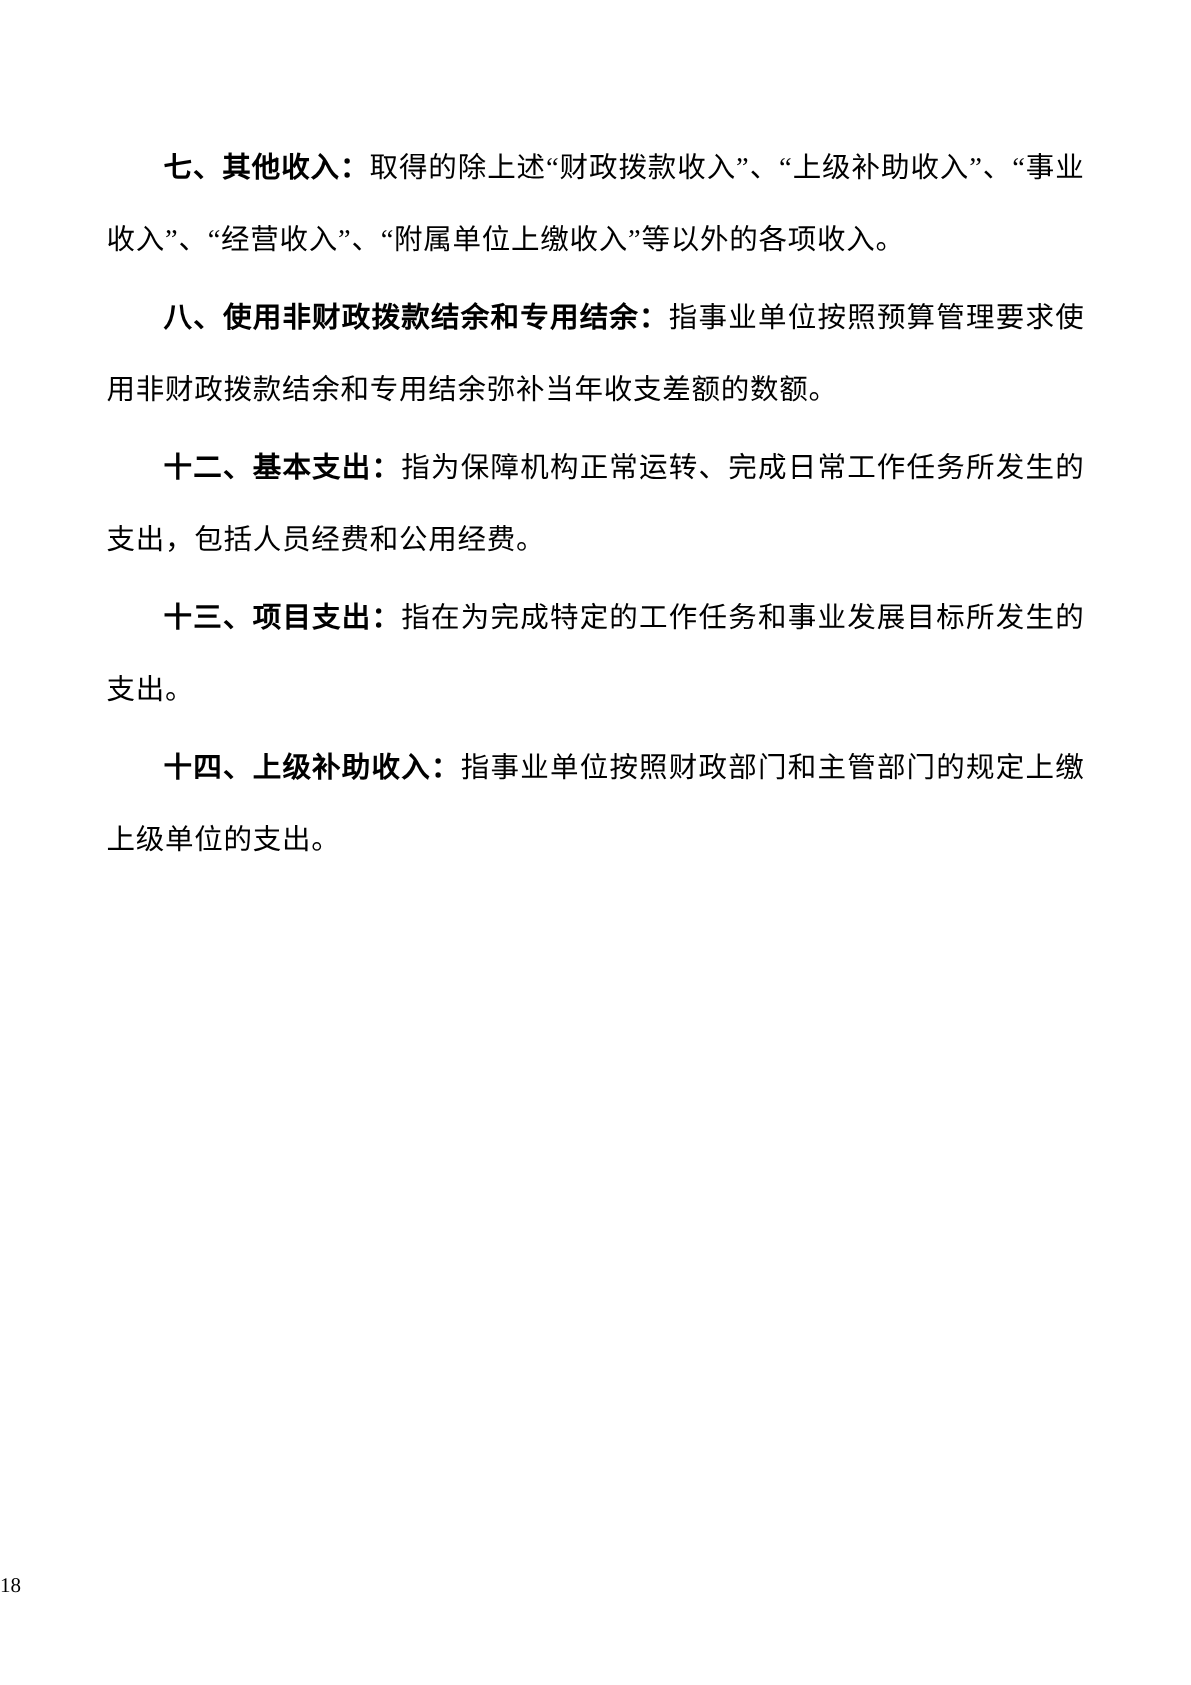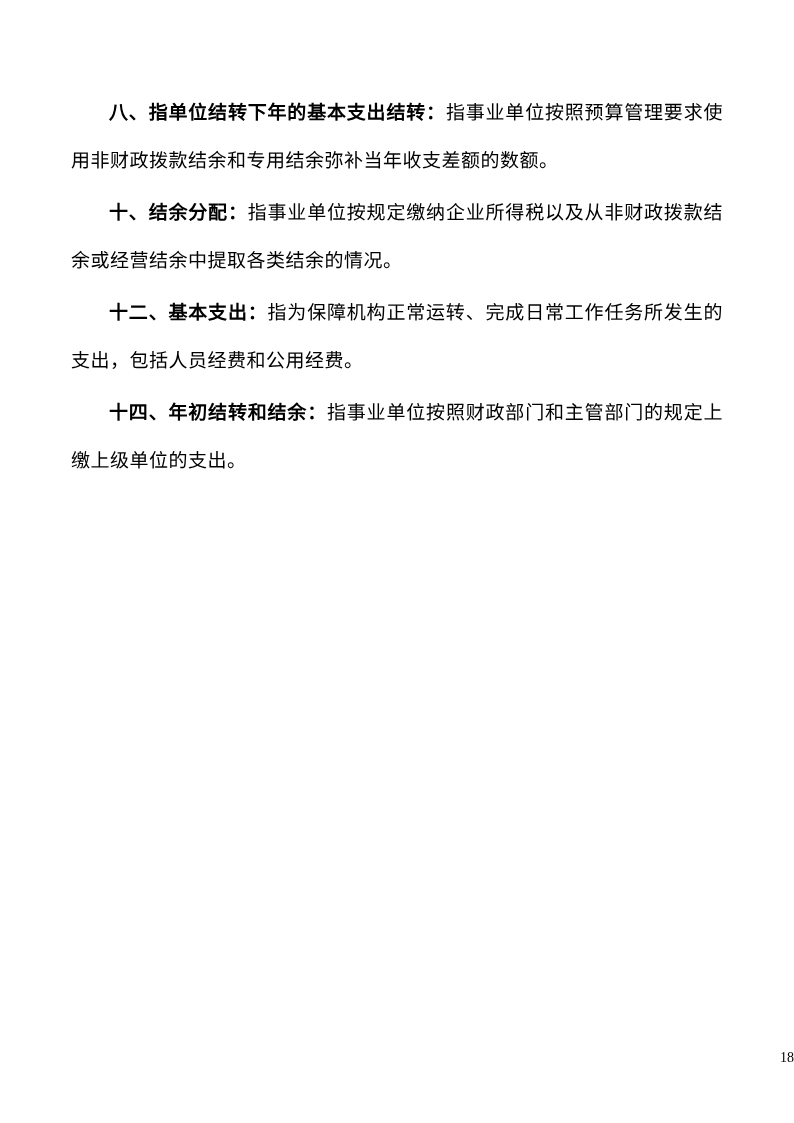--- a/index.html
+++ b/index.html
@@ -28,40 +28,41 @@
     word-break: break-all;
   }
   .term {
     font-weight: bold;
   }
   .page-number {
     position: absolute;
     left: 0;
     right: 0;
     bottom: 56px;
-    text-align: right;
+    text-align: left;
     font-size: 14px;
     line-height: 18px;
     font-family: "Liberation Serif", "DejaVu Serif", serif;
   }
 </style>
 </head>
 <body>
 
 <div class="page">
 
+  <p class="para"><span class="term">七、其他收入：</span><span>取得的除上述“财政拨款收入”、“上级补助收入”、“事业收入”、“经营收入”、“附属单位上缴收入”等以外的各项收入。</span></p>
 
-  <p class="para"><span class="term">八、指单位结转下年的基本支出结转：</span><span>指事业单位按照预算管理要求使用非财政拨款结余和专用结余弥补当年收支差额的数额。</span></p>
+  <p class="para"><span class="term">八、使用非财政拨款结余和专用结余：</span><span>指事业单位按照预算管理要求使用非财政拨款结余和专用结余弥补当年收支差额的数额。</span></p>
 
 
-  <p class="para"><span class="term">十、结余分配：</span><span>指事业单位按规定缴纳企业所得税以及从非财政拨款结余或经营结余中提取各类结余的情况。</span></p>
 
 
   <p class="para"><span class="term">十二、基本支出：</span><span>指为保障机构正常运转、完成日常工作任务所发生的支出，包括人员经费和公用经费。</span></p>
 
+  <p class="para"><span class="term">十三、项目支出：</span><span>指在为完成特定的工作任务和事业发展目标所发生的支出。</span></p>
 
-  <p class="para"><span class="term">十四、年初结转和结余：</span><span>指事业单位按照财政部门和主管部门的规定上缴上级单位的支出。</span></p>
+  <p class="para"><span class="term">十四、上级补助收入：</span><span>指事业单位按照财政部门和主管部门的规定上缴上级单位的支出。</span></p>
 
 
 
   <div class="page-number">18</div>
 
 </div>
 
 </body></html>

